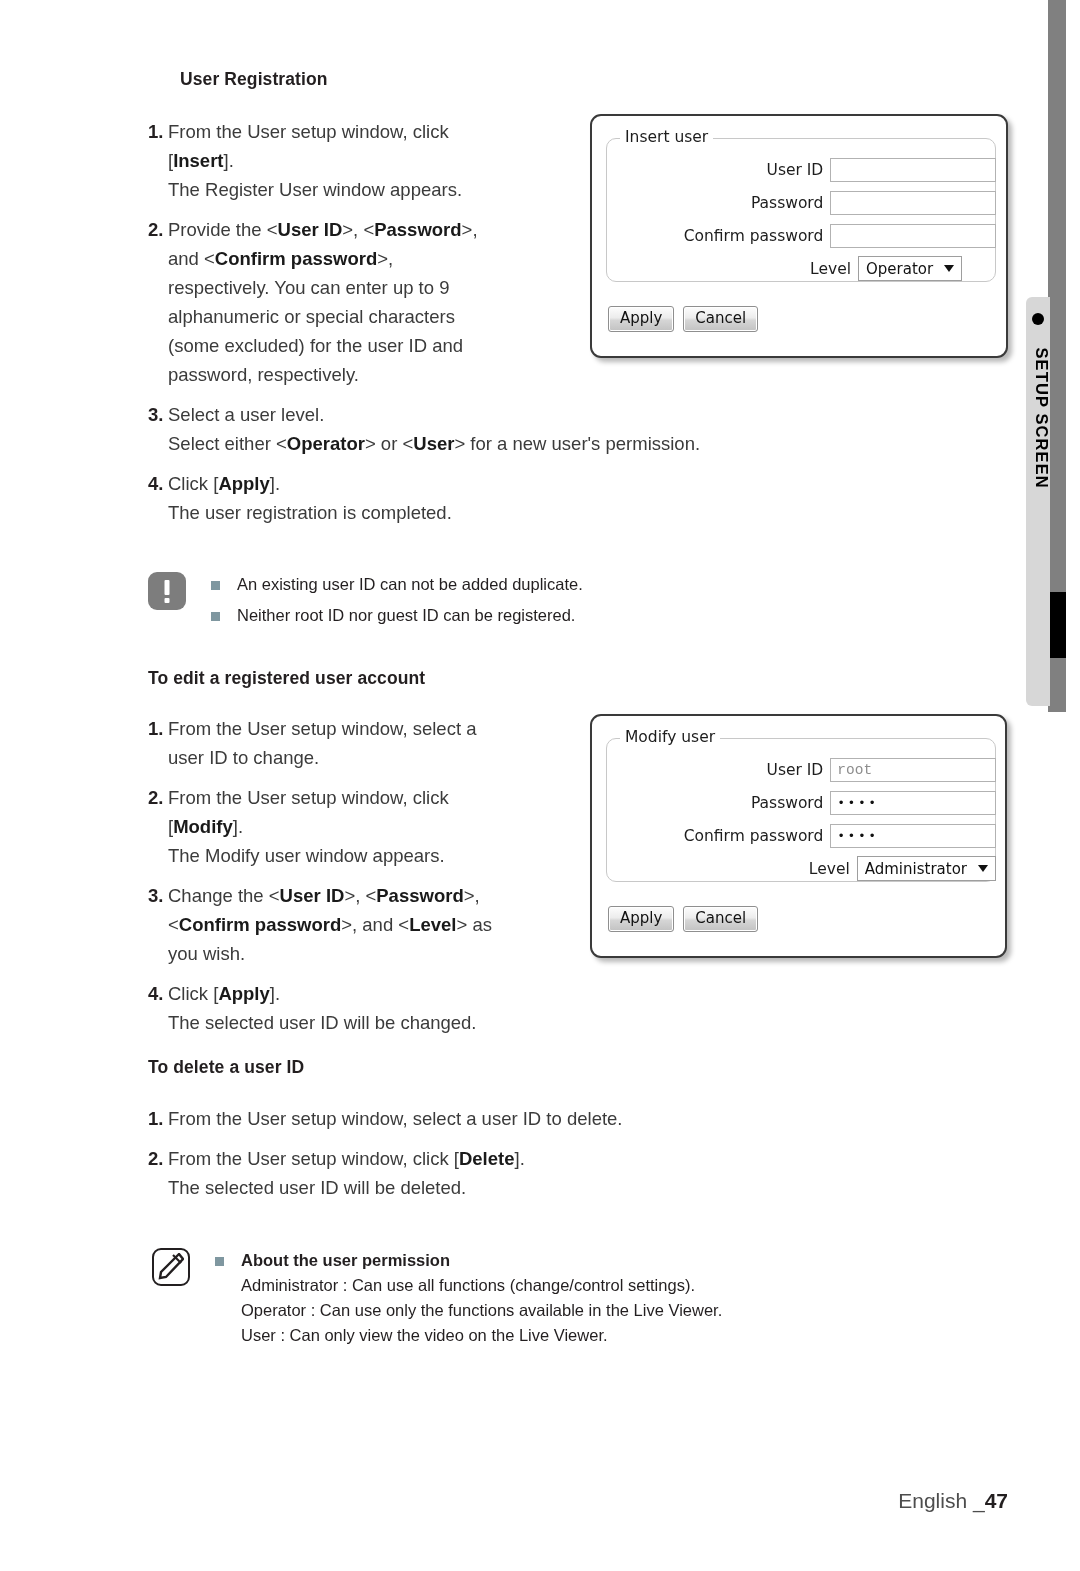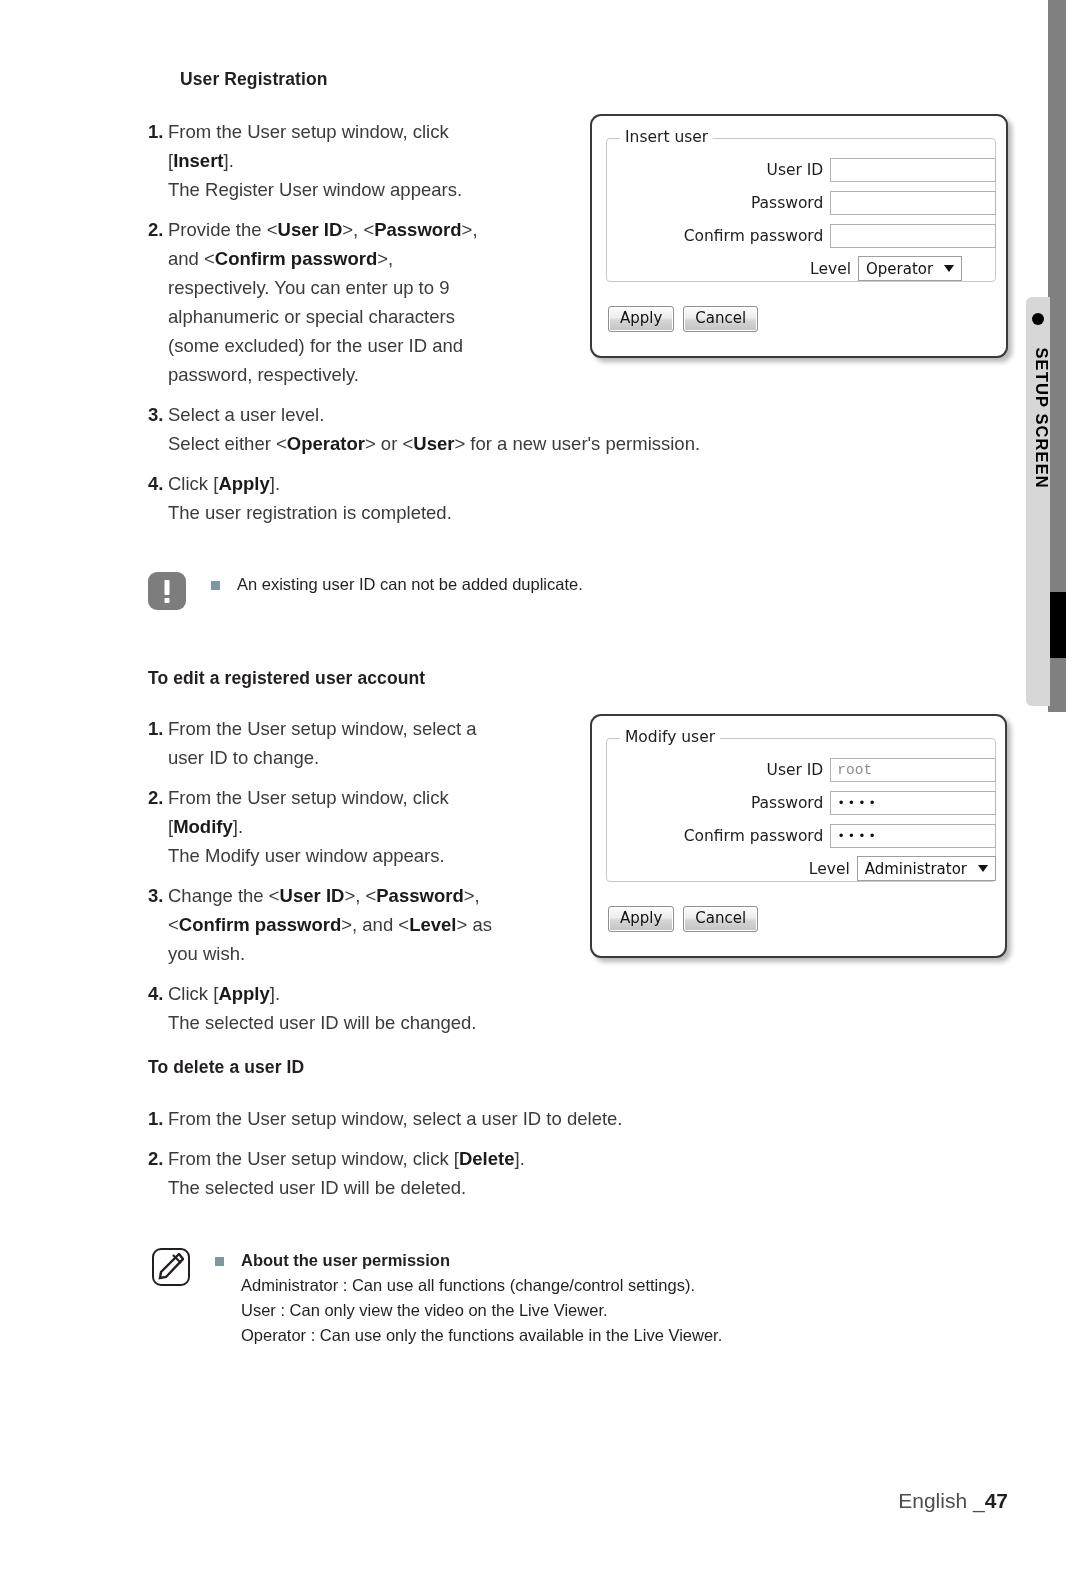--- a/index.html
+++ b/index.html
@@ -136,21 +136,21 @@
   .dialog {
     position:absolute;
     background:#ffffff;
     border:2px solid #3a3a3a;
     border-radius:11px;
     box-shadow:4px 4px 5px rgba(0,0,0,0.28);
   }
   .fieldset {
     position:absolute;
     border:1px solid #c8c8c8;
-    border-radius:4px;
+    border-radius:10px;
   }
   .fieldset-legend {
     position:absolute;
     top:-11px; left:13px;
     background:#fff;
     padding:0 5px;
     font-size:15.5px;
     color:#1d1d1d;
     font-family:"DejaVu Sans", sans-serif;
     white-space:nowrap;
@@ -294,20 +294,24 @@
 
   <div class="note" style="left:148px; top:572px; width:620px;">
     <div class="note-icon">
       <div class="icon-warn"></div>
     </div>
     <div class="note-list">
         <div class="note-row">
           <div class="note-bullet"></div>
           <div class="note-text">An existing user ID can not be added duplicate.</div>
         </div>
+        <div class="note-row">
+          <div class="note-bullet"></div>
+          <div class="note-text">Neither root ID nor guest ID can be registered.</div>
+        </div>
       </div>
   </div>
 
   <div class="h-sec" style="left:148px; top:668px;">To edit a registered user account</div>
 
   <div class="steps" style="left:148px; top:714px; width:440px;">
       <div class="step">
         <div class="step-num">1.</div>
         <div class="step-body">From the User setup window, select a<br>user ID to change.</div>
       </div>
@@ -381,22 +385,22 @@
           <path d="M16 2 L24 10" fill="none" stroke="#231f20" stroke-width="2.2"></path>
         </svg>
       </div>
     </div>
     <div class="note-list">
       <div class="note-row">
         <div class="note-bullet"></div>
         <div class="note-text">
           <b>About the user permission</b>
           <span class="note-sub">Administrator : Can use all functions (change/control settings).</span>
+          <span class="note-sub">Operator : Can use only the functions available in the Live Viewer.</span>
           <span class="note-sub">User : Can only view the video on the Live Viewer.</span>
-          <span class="note-sub">Operator : Can use only the functions available in the Live Viewer.</span>
         </div>
       </div>
     </div>
   </div>
 
   <div class="footer">
     <span>English _</span><b>47</b>
   </div>
 
 </div>

